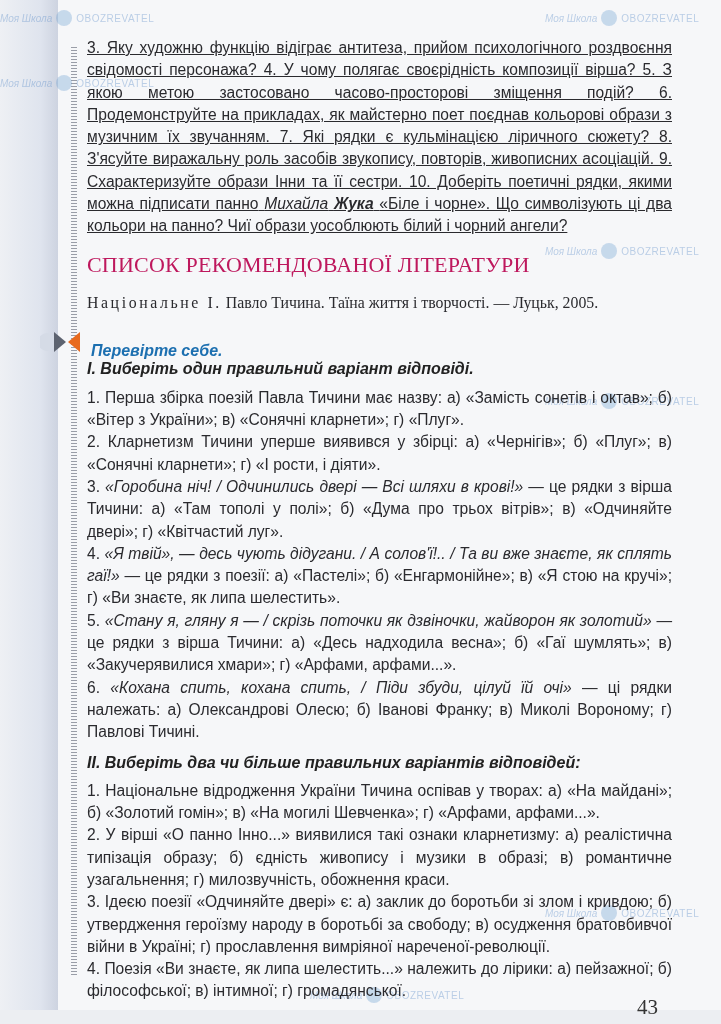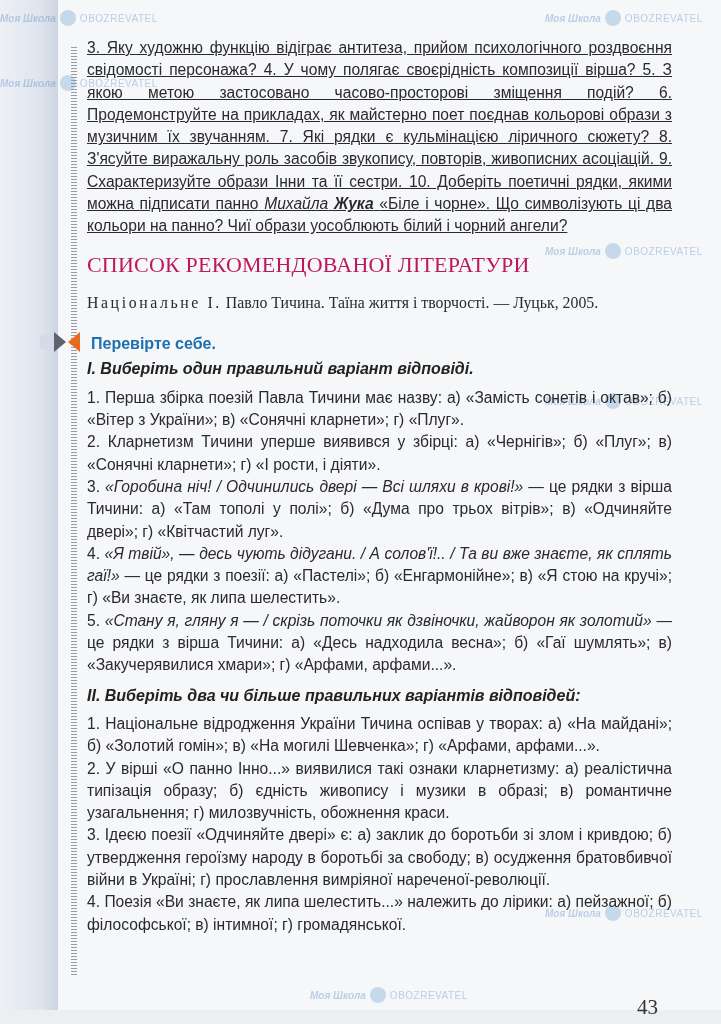--- a/index.html
+++ b/index.html
@@ -44,40 +44,40 @@
     font-size: 15.8px; line-height: 22.5px; text-indent: 0;
   }
   .lit-author { letter-spacing: 2.6px; }
   .check-header {
     position: relative; margin-top: 14px; height: 26px;
   }
   .check-icon {
     position: absolute; left: -47px; top: 2px; width: 42px; height: 24px;
   }
   .check-title {
-    font-weight: bold; color: #1c6fb0; font-size: 16px;
-    position: absolute; left: 4px; top: 5px;
+    font-weight: bold; font-style: italic; color: #1c6fb0; font-size: 16px;
+    position: absolute; left: 4px; top: 12px;
   }
   .section-heading {
     font-weight: bold; font-style: italic; font-size: 16px;
     margin: 4px 0 6px 0 !important; color: #222;
   }
   .q { margin: 0; }
   i.it { font-style: italic; }
   b.bi { font-weight: bold; font-style: italic; }
   .page-number {
     position: absolute; left: 637px; top: 995px;
     font-family: "Liberation Serif", serif; font-size: 21px; color: #333;
   }
   .watermark {
     position: absolute; display: flex; align-items: center; gap: 4px;
     font-size: 10px; color: rgba(90,140,200,0.38); pointer-events: none;
     white-space: nowrap;
   }
-  .watermark .wm-school { font-style: italic; font-weight: bold; }
+  .watermark .wm-school { font-style: italic; font-weight: normal; }
   .watermark .wm-circle {
     width: 16px; height: 16px; border-radius: 50%;
     background: rgba(110,160,210,0.35); display: inline-block;
   }
   .watermark .wm-brand { letter-spacing: 0.5px; }
 </style>
 </head>
 <body>
 
 <div class="left-band"></div>
@@ -138,20 +138,21 @@
     <span class="check-title">Перевірте себе.</span>
   </div>
 
   <p class="section-heading">І. Виберіть один правильний варіант відповіді.</p>
 
   <p class="q"><span>1.</span> <span>Перша збірка поезій Павла Тичини має назву: а) «Замість сонетів і октав»; б) «Вітер з України»; в) «Сонячні кларнети»; г) «Плуг».</span></p>
   <p class="q"><span>2.</span> <span>Кларнетизм Тичини уперше виявився у збірці: а) «Чернігів»; б) «Плуг»; в) «Сонячні кларнети»; г) «І рости, і діяти».</span></p>
   <p class="q"><span>3.</span> <i class="it">«Горобина ніч! / Одчинились двері — Всі шляхи в крові!»</i> <span>— це рядки з вірша Тичини: а) «Там тополі у полі»; б) «Дума про трьох вітрів»; в) «Одчиняйте двері»; г) «Квітчастий луг».</span></p>
   <p class="q"><span>4.</span> <i class="it">«Я твій», — десь чують дідугани. / А солов'ї!.. / Та ви вже знаєте, як сплять гаї!»</i> <span>— це рядки з поезії: а) «Пастелі»; б) «Енгармонійне»; в) «Я стою на кручі»; г) «Ви знаєте, як липа шелестить».</span></p>
   <p class="q"><span>5.</span> <i class="it">«Стану я, гляну я — / скрізь поточки як дзвіночки, жайворон як золотий»</i> <span>— це рядки з вірша Тичини: а) «Десь надходила весна»; б) «Гаї шумлять»; в) «Закучерявилися хмари»; г) «Арфами, арфами...».</span></p>
+  <p class="q"><span>6.</span> <i class="it">«Кохана спить, кохана спить, / Піди збуди, цілуй їй очі»</i> <span>— ці рядки належать: а) Олександрові Олесю; б) Іванові Франку; в) Миколі Вороному; г) Павлові Тичині.</span></p>
 
   <p class="section-heading" style="margin-top:8px !important;">ІІ. Виберіть два чи більше правильних варіантів відповідей:</p>
 
   <p class="q"><span>1.</span> <span>Національне відродження України Тичина оспівав у творах: а) «На майдані»; б) «Золотий гомін»; в) «На могилі Шевченка»; г) «Арфами, арфами...».</span></p>
   <p class="q"><span>2.</span> <span>У вірші «О панно Інно...» виявилися такі ознаки кларнетизму: а) реалістична типізація образу; б) єдність живопису і музики в образі; в) романтичне узагальнення; г) милозвучність, обожнення краси.</span></p>
   <p class="q"><span>3.</span> <span>Ідеєю поезії «Одчиняйте двері» є: а) заклик до боротьби зі злом і кривдою; б) утвердження героїзму народу в боротьбі за свободу; в) осудження братовбивчої війни в Україні; г) прославлення вимріяної нареченої-революції.</span></p>
   <p class="q"><span>4.</span> <span>Поезія «Ви знаєте, як липа шелестить...» належить до лірики: а) пейзажної; б) філософської; в) інтимної; г) громадянської.</span></p>
 
 </div>
 

